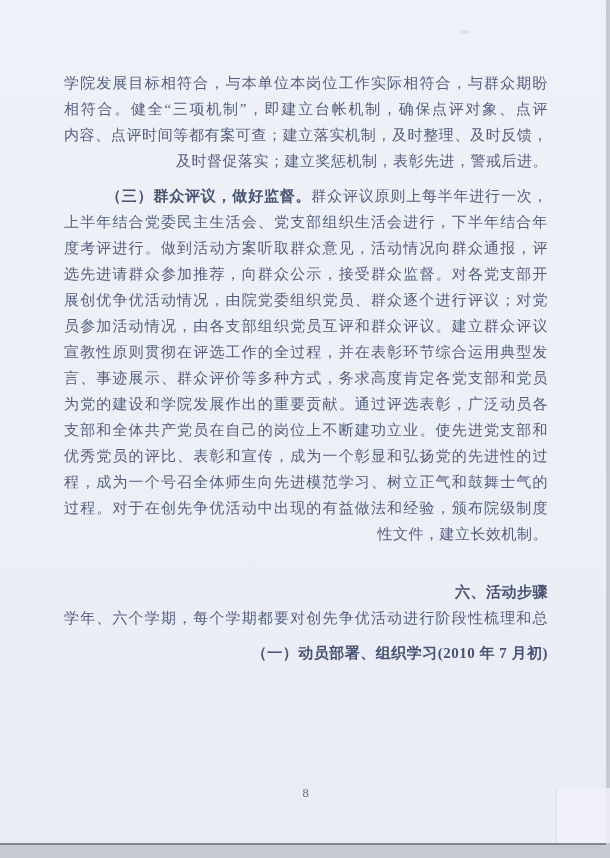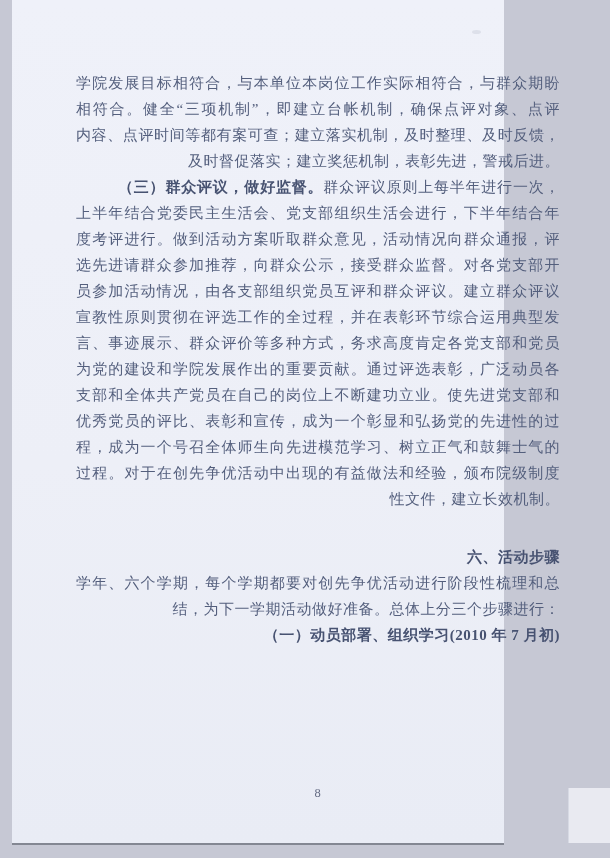--- a/index.html
+++ b/index.html
@@ -9,23 +9,23 @@
   body {
     width: 610px;
     height: 858px;
     position: relative;
     overflow: hidden;
     background: #c6c8d4;
     font-family: "Liberation Serif", "DejaVu Serif", serif;
   }
   .paper {
     position: absolute;
-    left: 12px;
+    left: 0;
     top: 0;
-    width: 492px;
+    width: 606px;
     height: 843px;
     background: linear-gradient(180deg, #eff1f9 0%, #edeff7 55%, #e9ecf5 100%);
     border-bottom: 2px solid #838792;
   }
   .corner-edge {
     position: absolute;
     left: 556px;
     top: 788px;
     width: 54px;
     height: 55px;
@@ -57,21 +57,21 @@
   .line {
     height: 26px;
     overflow: hidden;
     text-align: right;
   }
   .line.just {
     text-align: justify;
     text-align-last: justify;
     text-justify: inter-character;
   }
-  .line.ind { text-indent: 42px; }
+  .line.ind { text-indent: 42px; margin-top: 9px; }
   .b {
     font-weight: 700;
     color: #475271;
   }
   .page-number {
     position: absolute;
     left: 64px;
     top: 786px;
     width: 484px;
     text-align: center;
@@ -90,38 +90,38 @@
         <div class="line just"><span>学院发展目标相符合，与本单位本岗位工作实际相符合，与群众期盼</span></div>
         <div class="line just"><span>相符合。健全“三项机制”，即建立台帐机制，确保点评对象、点评</span></div>
         <div class="line just"><span>内容、点评时间等都有案可查；建立落实机制，及时整理、及时反馈，</span></div>
         <div class="line"><span>及时督促落实；建立奖惩机制，表彰先进，警戒后进。</span></div>
       </div>
       <div class="block">
         <div class="line just ind"><span class="b">（三）群众评议，做好监督。</span><span>群众评议原则上每半年进行一次，</span></div>
         <div class="line just"><span>上半年结合党委民主生活会、党支部组织生活会进行，下半年结合年</span></div>
         <div class="line just"><span>度考评进行。做到活动方案听取群众意见，活动情况向群众通报，评</span></div>
         <div class="line just"><span>选先进请群众参加推荐，向群众公示，接受群众监督。对各党支部开</span></div>
+        <div class="line just"><span>展创优争优活动情况，由院党委组织党员、群众逐个进行评议；对党</span></div>
         <div class="line just"><span>员参加活动情况，由各支部组织党员互评和群众评议。建立群众评议</span></div>
       </div>
       <div class="block">
         <div class="line just"><span>宣教性原则贯彻在评选工作的全过程，并在表彰环节综合运用典型发</span></div>
         <div class="line just"><span>言、事迹展示、群众评价等多种方式，务求高度肯定各党支部和党员</span></div>
         <div class="line just"><span>为党的建设和学院发展作出的重要贡献。通过评选表彰，广泛动员各</span></div>
         <div class="line just"><span>支部和全体共产党员在自己的岗位上不断建功立业。使先进党支部和</span></div>
         <div class="line just"><span>优秀党员的评比、表彰和宣传，成为一个彰显和弘扬党的先进性的过</span></div>
         <div class="line just"><span>程，成为一个号召全体师生向先进模范学习、树立正气和鼓舞士气的</span></div>
         <div class="line just"><span>过程。对于在创先争优活动中出现的有益做法和经验，颁布院级制度</span></div>
         <div class="line"><span>性文件，建立长效机制。</span></div>
       </div>
       <div class="block gap-before">
         <div class="line ind"><span class="b">六、活动步骤</span></div>
       </div>
       <div class="block">
         <div class="line just"><span>学年、六个学期，每个学期都要对创先争优活动进行阶段性梳理和总</span></div>
-        <div class="line"><span>结，为下一学期活动做好准备。总体上分三个步骤进行：</span></div>
       </div>
       <div class="block">
         <div class="line ind"><span class="b">（一）动员部署、组织学习(2010 年 7 月初)</span></div>
       </div>
     </div>
   <div class="page-number">8</div>
   <div class="corner-edge"></div>
 </div>
 
 </body></html>

